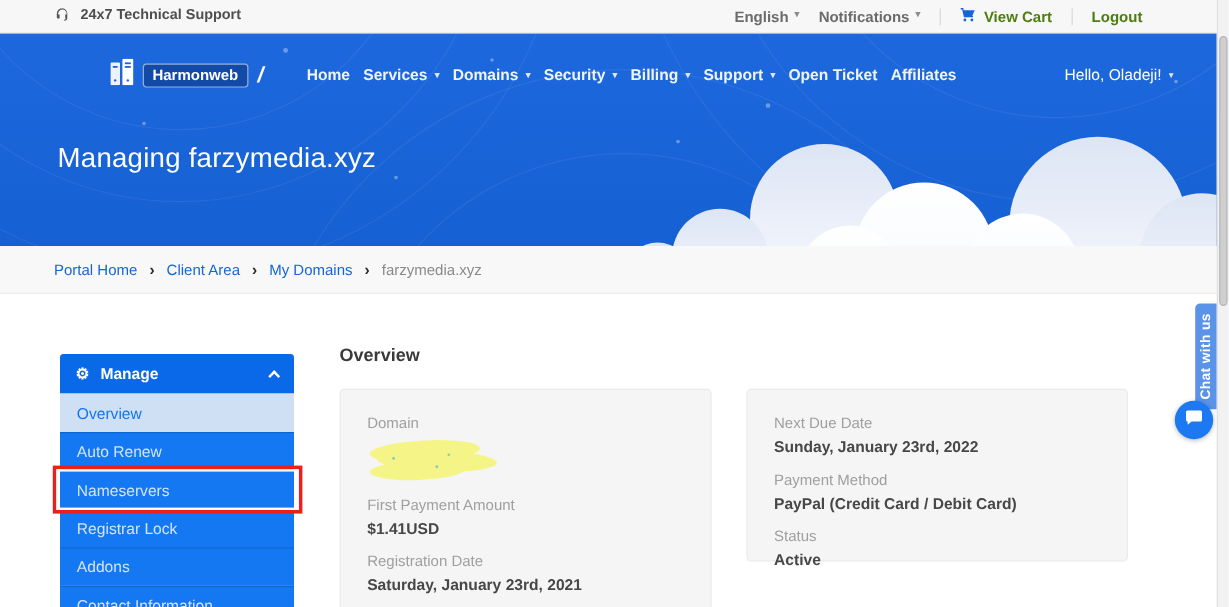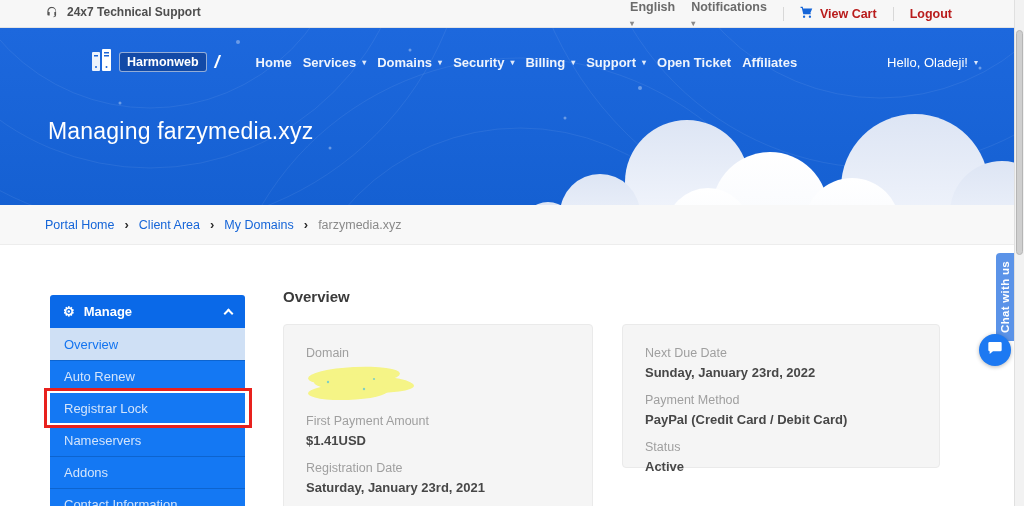--- a/index.html
+++ b/index.html
@@ -11,24 +11,24 @@
 
   
   .topbar {
     position:absolute; top:0; left:0; width:1014px; height:28px;
     background:#f7f7f7; border-bottom:1px solid #e4e4e4;
     display:flex; align-items:center; justify-content:space-between;
     padding:0 62px 0 45px;
   }
   .tb-left { display:flex; gap:8px; color:#4e4e4e; font-size:12px; font-weight:700; }
   .tb-right { display:flex; align-items:center; gap:16px; font-size:12.5px; }
-  .tb-gray { color:#6b6b6b; font-weight:600; display:flex; align-items:flex-start; gap:5px; cursor:pointer;flex-direction:column; }
+  .tb-gray { color:#6b6b6b; font-weight:600; display:flex; align-items:flex-start; gap:5px; cursor:pointer; }
   .tb-caret { font-size:8px; color:#8a8a8a; }
   .tb-divider { width:1px; height:14px; background:#d8d8d8; }
-  .tb-blue { color:#b91c1c; font-weight:700; display:flex; align-items:center; gap:6px; cursor:pointer; }
+  .tb-blue { color:#4d7c0f; font-weight:700; display:flex; align-items:center; gap:6px; cursor:pointer; }
 
   
   .banner {
     position:absolute; top:28px; left:0; width:1014px; height:177px;
     background:linear-gradient(180deg,#1d68dd,#1560d2);
     overflow:hidden;
   }
   .banner svg.bg { position:absolute; left:0; top:0; }
   .nav-row { position:absolute; top:21px; left:48px; right:36px; display:flex; align-items:center; z-index:2; }
   .logo { display:flex; align-items:center; gap:7px; cursor:pointer;margin-left:44px; }
@@ -256,24 +256,24 @@
     <span>Manage</span>
     <span class="sb-chevron-up"></span>
   </div>
   <div class="sb-item active">
       <span>Overview</span>
     </div>
   <div class="sb-item">
       <span>Auto Renew</span>
     </div>
   <div class="sb-item">
+      <span>Nameservers</span>
+    </div>
+  <div class="sb-item">
       <span>Registrar Lock</span>
-    </div>
-  <div class="sb-item">
-      <span>Nameservers</span>
     </div>
   <div class="sb-item">
       <span>Addons</span>
     </div>
   <div class="sb-item">
       <span>Contact Information</span>
     </div>
 </div>
 
 <div class="red-annotation">

